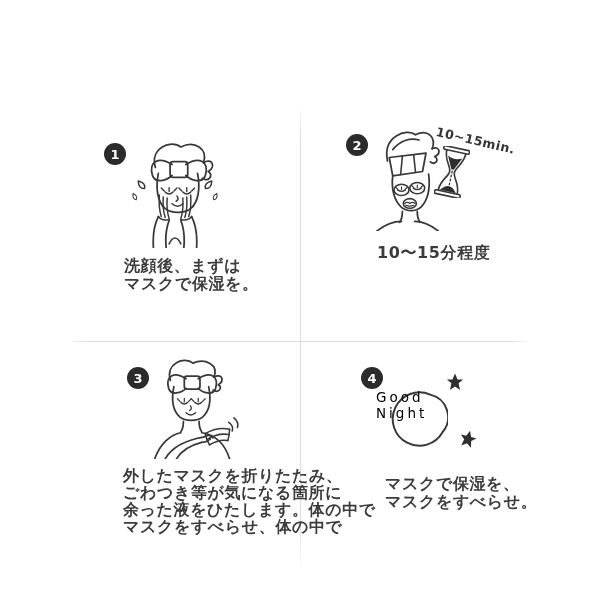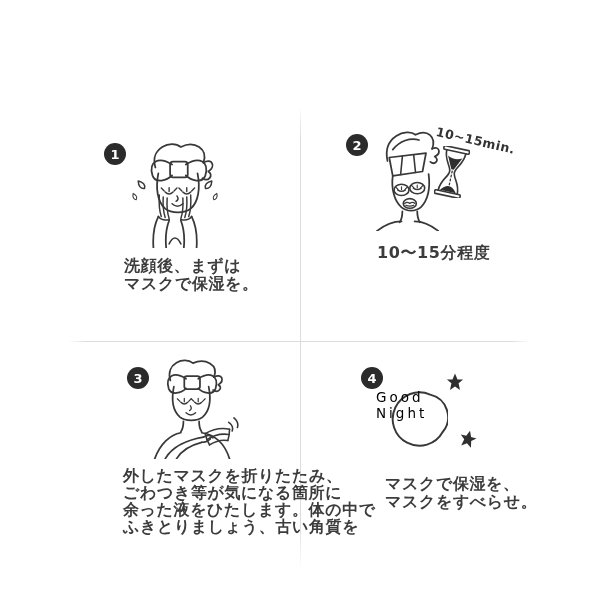--- a/index.html
+++ b/index.html
@@ -173,21 +173,21 @@
       <path class="ln" stroke-width="1.8" d="M68,89 Q82,81 96,84 M70,96 Q82,88 95,90 M73,102 Q84,95 94,97"></path>
       <path class="ln" stroke-width="1.8" d="M96,84 C96,90 95,94 94,97 M68,89 L70,96 M70,96 L73,102"></path>
 
       <path class="ln" stroke-width="1.8" d="M95,76 q6,4 4,10 M101,71 q6,5 4,11"></path>
     </svg>
 
     <div class="caption" style="left:123px; top:467px; line-height:17px;">
       <div>外したマスクを折りたたみ、</div>
       <div>ごわつき等が気になる箇所に</div>
       <div>余った液をひたします。体の中で</div>
-      <div>ふきとりましょう、古い角質を</div>
+      <div>マスクをすべらせ、体の中で</div>
     </div>
   </div>
 
   <div>
     <div class="badge" style="left:361px; top:367px;">4</div>
 
     <svg class="illus" style="left:384px; top:382px;" width="64" height="68" viewBox="0 0 72 76">
       <path class="ln" stroke-width="2.2" d="M52,14 A30,30 0 1 0 66,56 A26,26 0 0 0 52,14 Z"></path>
     </svg>
 

